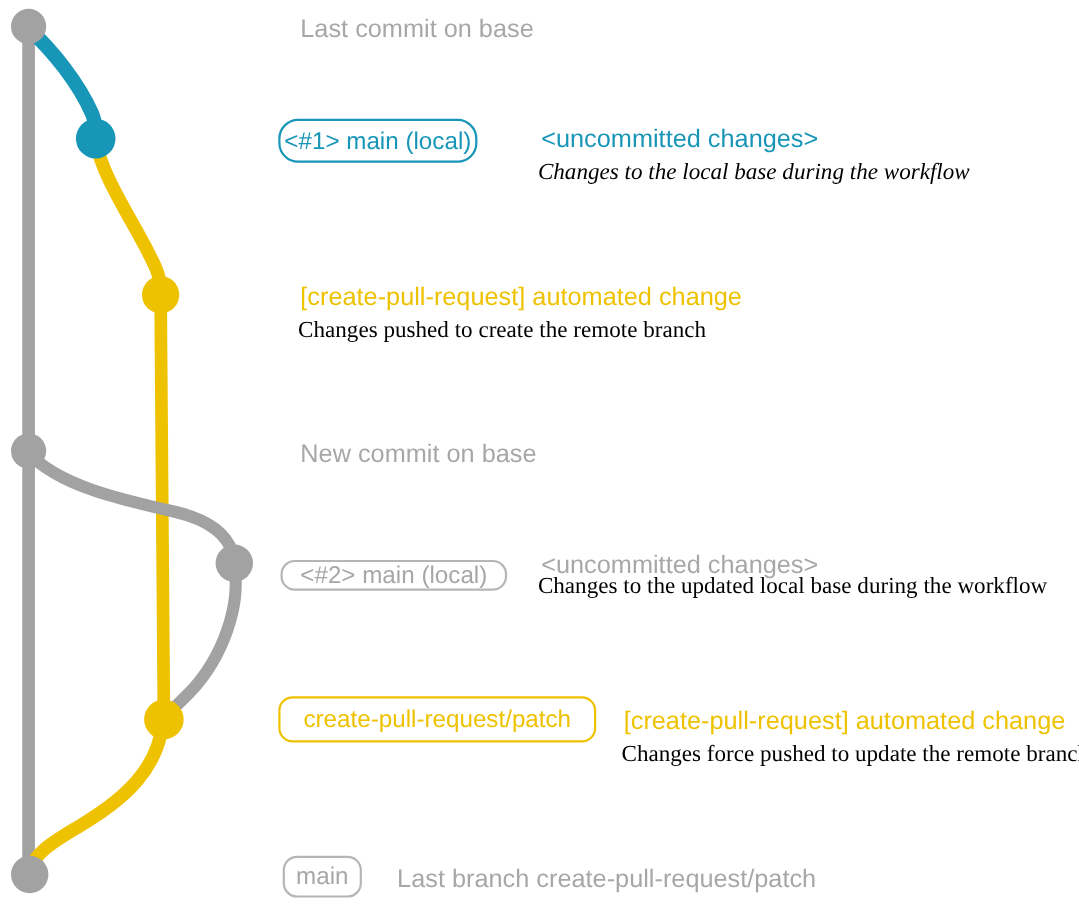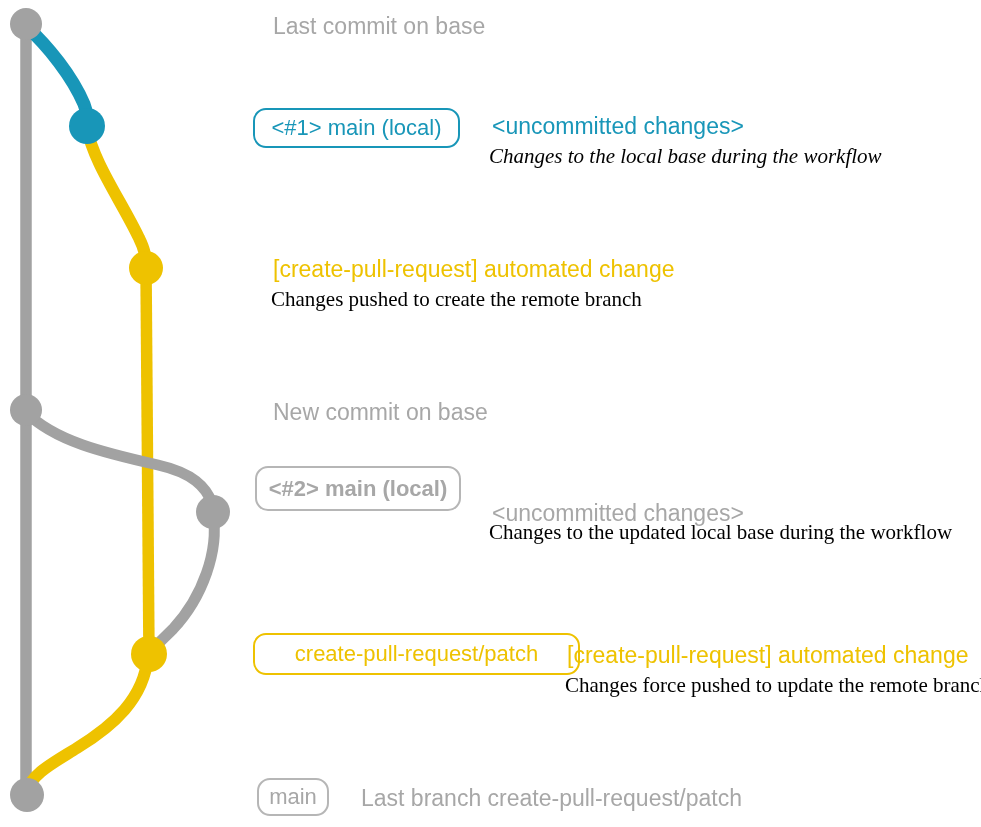--- a/index.html
+++ b/index.html
@@ -61,38 +61,38 @@
   <circle class="f-teal" cx="87" cy="126" r="18"></circle>
   <circle class="f-yellow" cx="146" cy="268" r="17"></circle>
   <circle class="f-gray" cx="26" cy="410" r="16"></circle>
   <circle class="f-gray" cx="213" cy="512" r="17"></circle>
   <circle class="f-yellow" cx="149" cy="654" r="18"></circle>
   <circle class="f-gray" cx="27" cy="795" r="17"></circle>
 </svg>
 
 <div class="lbl sans c-grayt" style="left:258px; top:13px;">Last commit on base</div>
 
-<div class="pill pill-teal" style="left:253px; top:108px; width:207px; height:40px;">
+<div class="pill pill-teal" style="left:253px; top:108px; width:181px; height:40px;border-radius:18px;">
   <span>&lt;#1&gt; main (local)</span>
 </div>
 <div class="lbl sans c-teal" style="left:477px; top:112px; line-height:28px;">&lt;uncommitted changes&gt;</div>
 <div class="lbl serif" style="left:489px; top:144px;font-style:italic;">Changes to the local base during the workflow</div>
 
 <div class="lbl sans c-yellow" style="left:258px; top:256px;">[create-pull-request] automated change</div>
 <div class="lbl serif" style="left:271px; top:287px;">Changes pushed to create the remote branch</div>
 
 <div class="lbl sans c-grayt" style="left:258px; top:399px;">New commit on base</div>
 
-<div class="pill pill-gray" style="left:255px; top:466px; width:206px; height:45px;font-weight:bold;">
+<div class="pill pill-gray" style="left:255px; top:509px; width:206px; height:28px;">
   <span>&lt;#2&gt; main (local)</span>
 </div>
 <div class="lbl sans c-grayt" style="left:477px; top:499px; line-height:28px;">&lt;uncommitted changes&gt;</div>
 <div class="lbl serif" style="left:489px; top:520px;">Changes to the updated local base during the workflow</div>
 
-<div class="pill pill-yellow" style="left:253px; top:633px; width:327px; height:42px;">
+<div class="pill pill-yellow" style="left:253px; top:633px; width:289px; height:42px;">
   <span>create-pull-request/patch</span>
 </div>
 <div class="lbl sans c-yellow" style="left:552px; top:642px;">[create-pull-request] automated change</div>
 <div class="lbl serif" style="left:565px; top:673px;">Changes force pushed to update the remote branch</div>
 
 <div class="pill pill-gray" style="left:257px; top:778px; width:72px; height:38px;">
   <span>main</span>
 </div>
 <div class="lbl sans c-grayt" style="left:346px; top:785px;">Last branch create-pull-request/patch</div>
 

